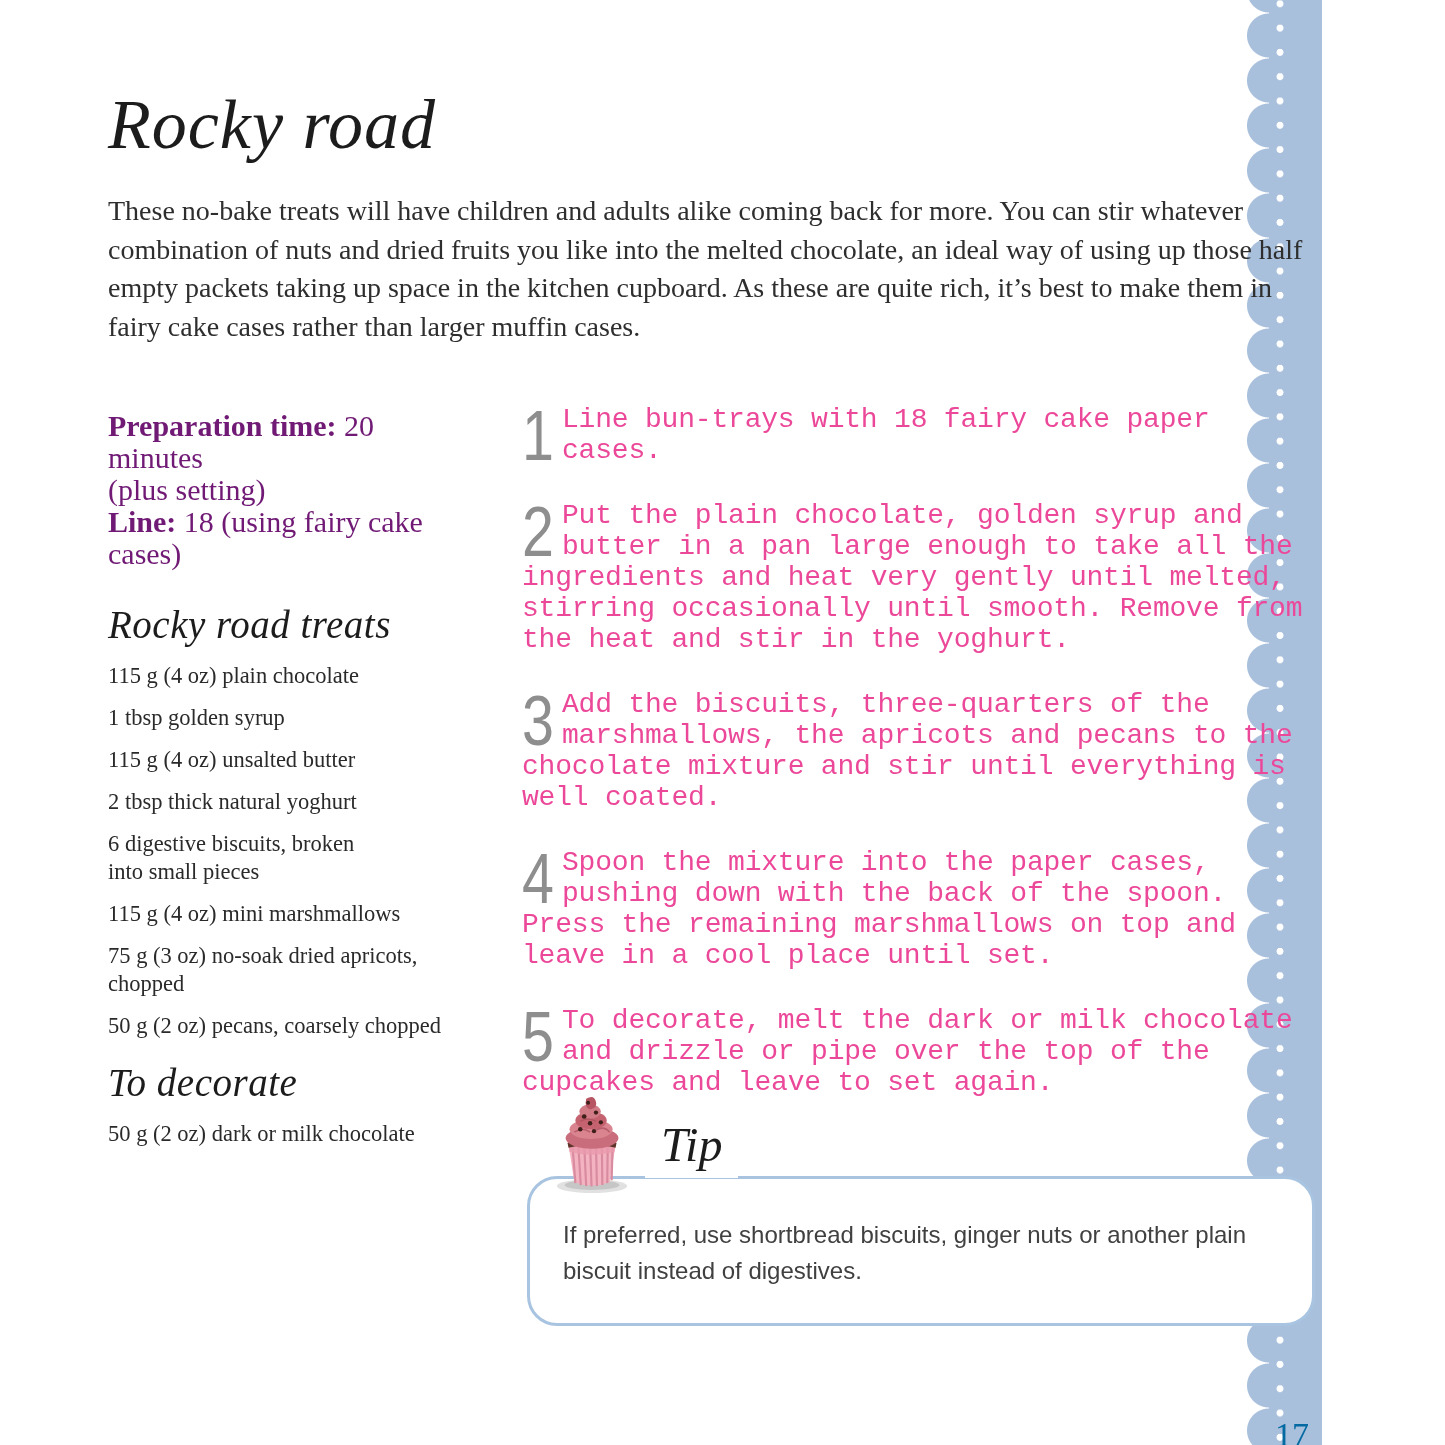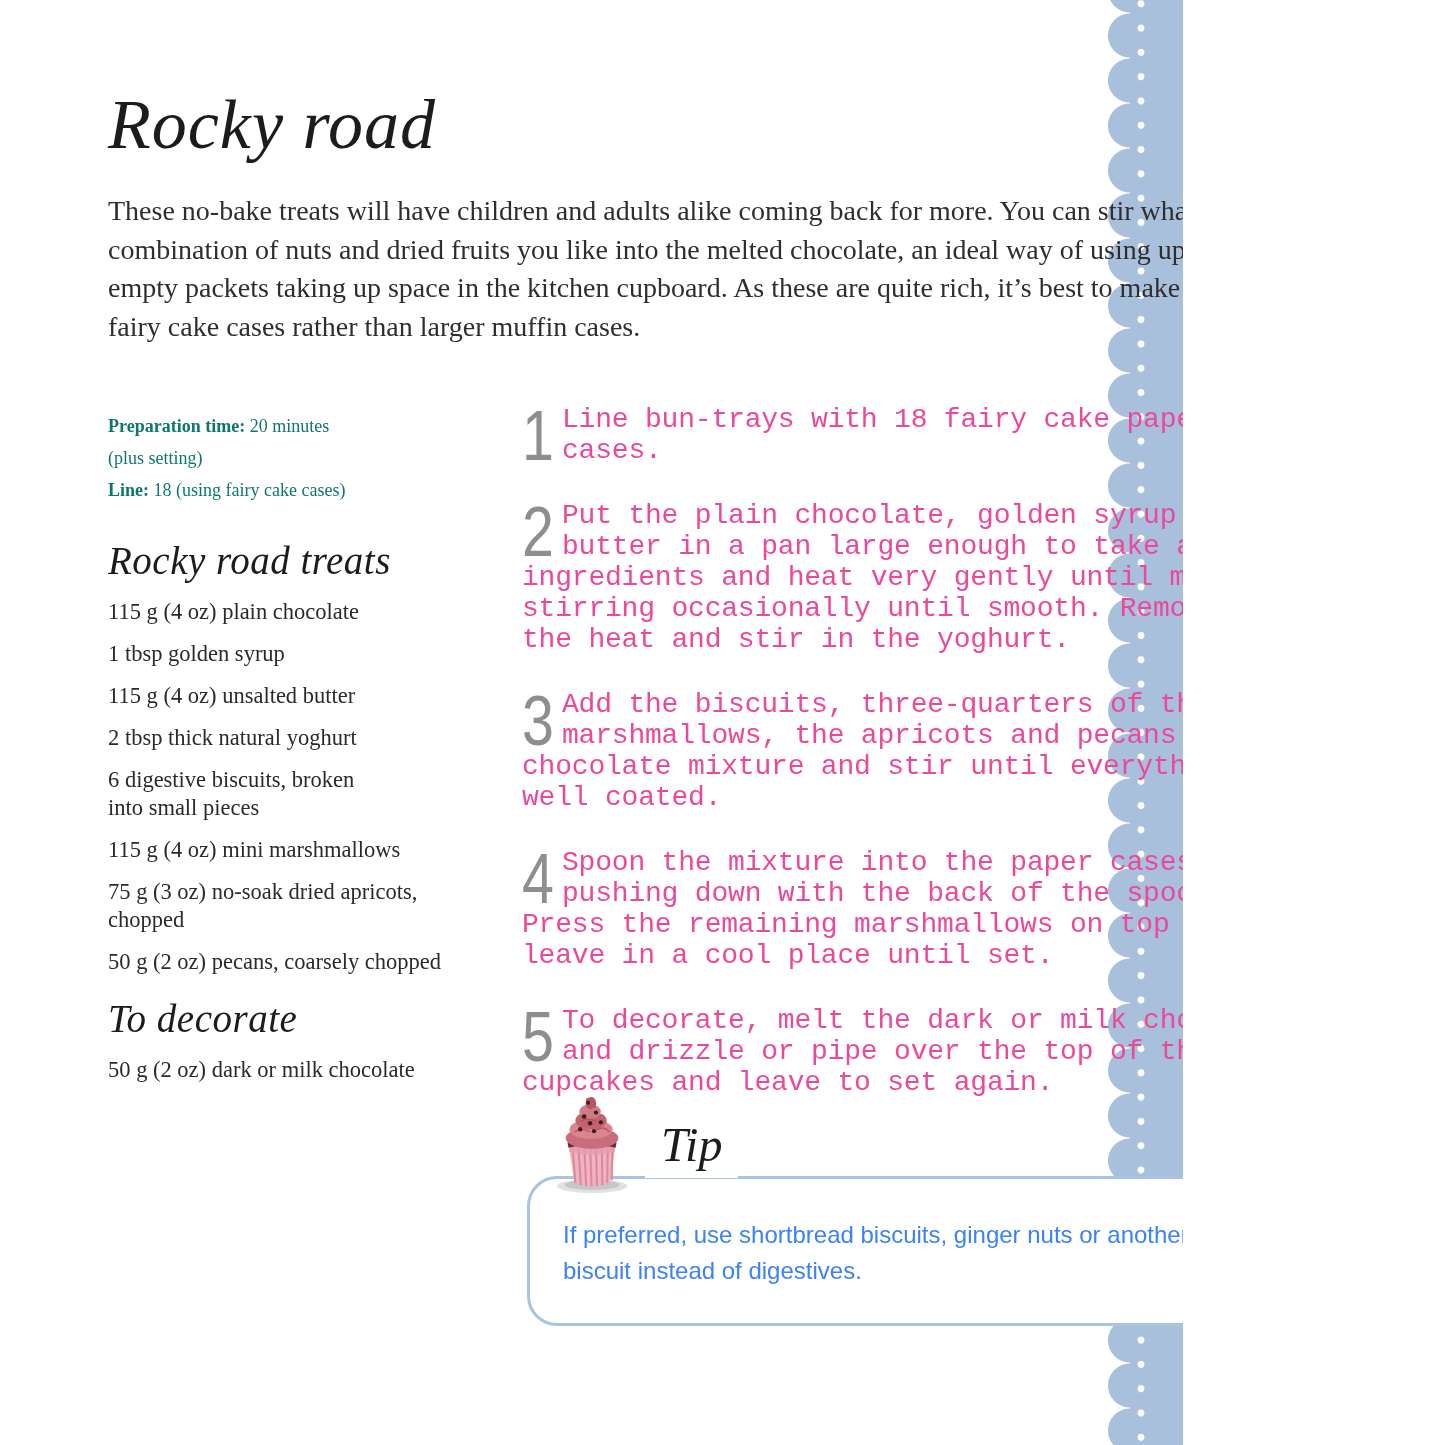--- a/index.html
+++ b/index.html
@@ -1,19 +1,19 @@
 <!DOCTYPE html>
 <html><head>
 <meta charset="utf-8">
 <style>
   * { margin: 0; padding: 0; box-sizing: border-box; }
   html, body { background: #ffffff; }
   .page {
     position: relative;
-    width: 1183px;
+    width: 1322px;
     height: 1445px;
     background: #ffffff;
     overflow: hidden;
     font-family: "Liberation Serif", serif;
     color: #2b2b2b;
   }
 
   
   .edge-band { position: absolute; top: 0; right: 0; width: 53px; height: 100%; background: #a9c0dd; }
   .edge-scallops {
@@ -39,21 +39,21 @@
     font-size: 70px; line-height: 78px; color: #1c1c1c;
     letter-spacing: 1px;
   }
   .intro {
     position: absolute; left: 108px; top: 192px; width: 1215px;
     font-size: 28px; line-height: 38.5px; color: #2e2e2e;
   }
 
   
   .left-col { position: absolute; left: 108px; top: 410px; width: 360px; }
-  .meta-line { font-size: 18px; line-height: 32px; color: #0f766e; }
+  .meta-line { font-size: 30px; line-height: 32px; color: #701a75; }
   .meta-label { font-weight: bold; }
   .sub-heading {
     font-family: "Liberation Serif", serif;
     font-style: italic; font-weight: 400;
     font-size: 39px; line-height: 46px; color: #1c1c1c;
     letter-spacing: 0.5px;
   }
   .ingredients-heading { margin-top: 32px; margin-bottom: 13px; }
   .ing-line { font-size: 22.5px; line-height: 28px; margin-top: 14px; color: #2a2a2a; }
   .ing-line.cont { margin-top: 0; }
@@ -75,21 +75,21 @@
   .step-text { font-size: 28px; line-height: 31px; color: #ec4899; letter-spacing: -0.2px; font-family: Liberation Mono, monospace; }
 
   
   .tip-box {
     position: absolute; left: 527px; top: 1176px; width: 788px; height: 150px;
     border: 3px solid #a8c4e0; border-radius: 30px; background: #ffffff;
   }
   .tip-text {
     position: absolute; left: 33px; top: 38px; width: 690px;
     font-family: "Liberation Sans", sans-serif;
-    font-size: 24px; line-height: 36px; color: #3b82f6;
+    font-size: 24px; line-height: 36px; color: #404040;
   }
   .tip-label {
     position: absolute; left: 645px; top: 1112px;
     font-family: "Liberation Serif", serif;
     font-style: italic; font-size: 48px; line-height: 66px; color: #1c1c1c;
     background: #ffffff; padding: 0 16px; z-index: 2;
   }
   .cupcake { position: absolute; left: 545px; top: 1086px; width: 98px; height: 108px; z-index: 3; }
 
   

